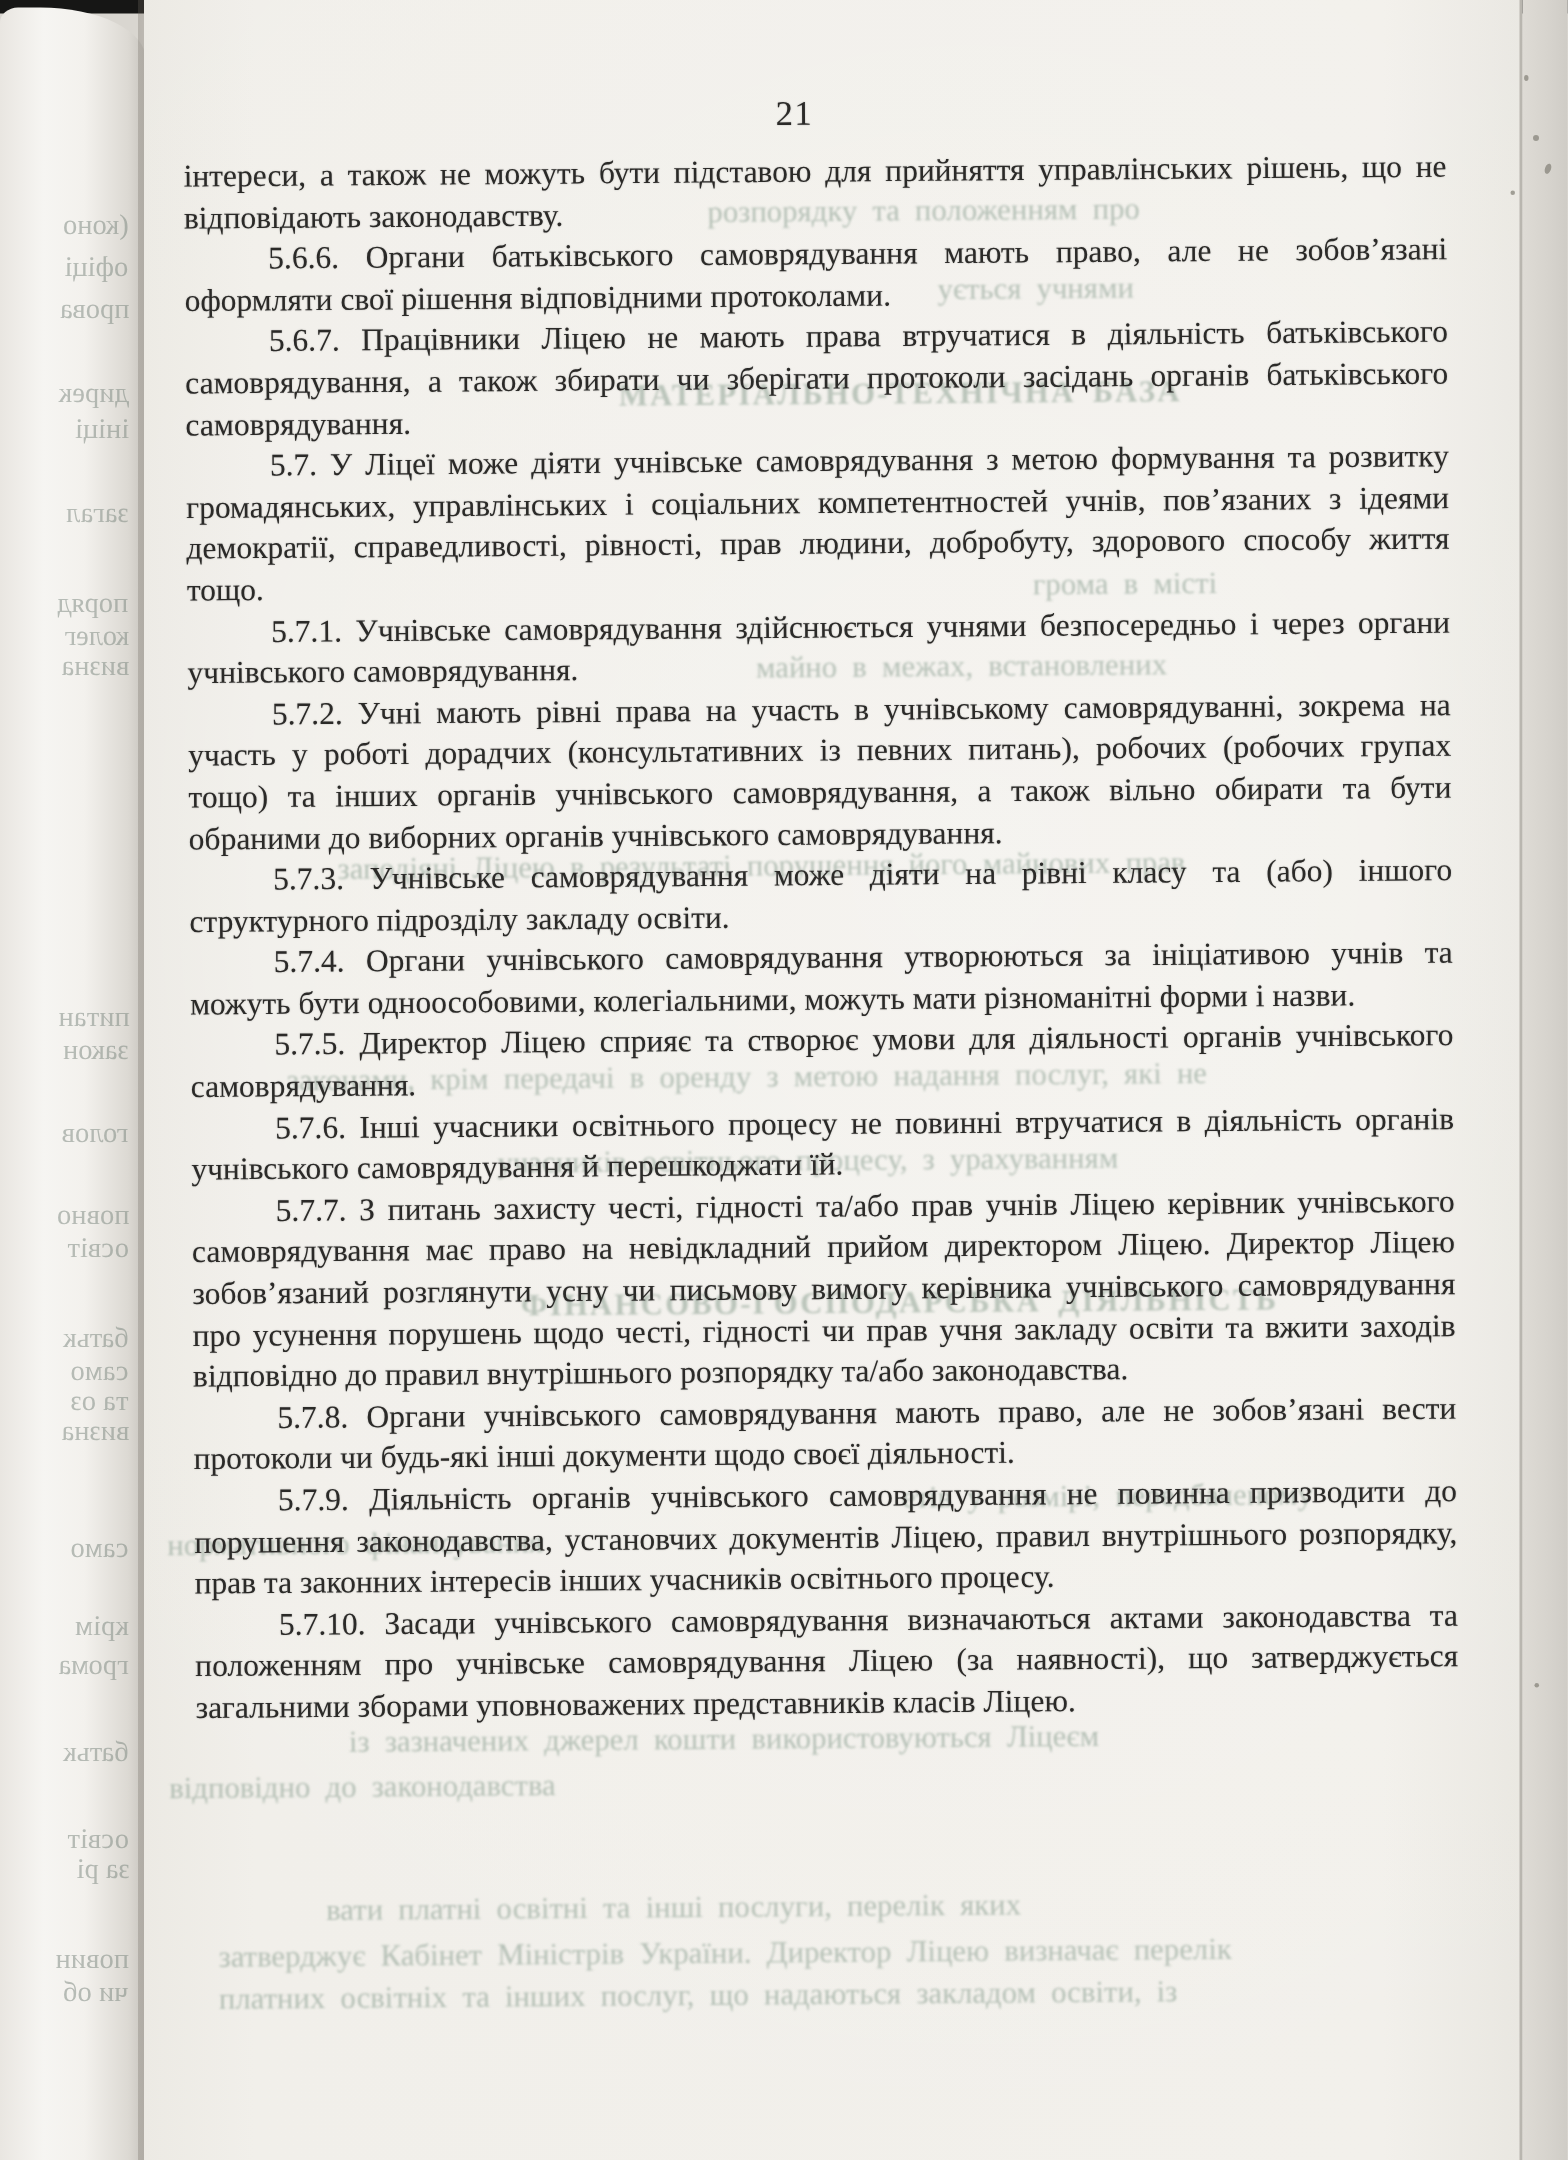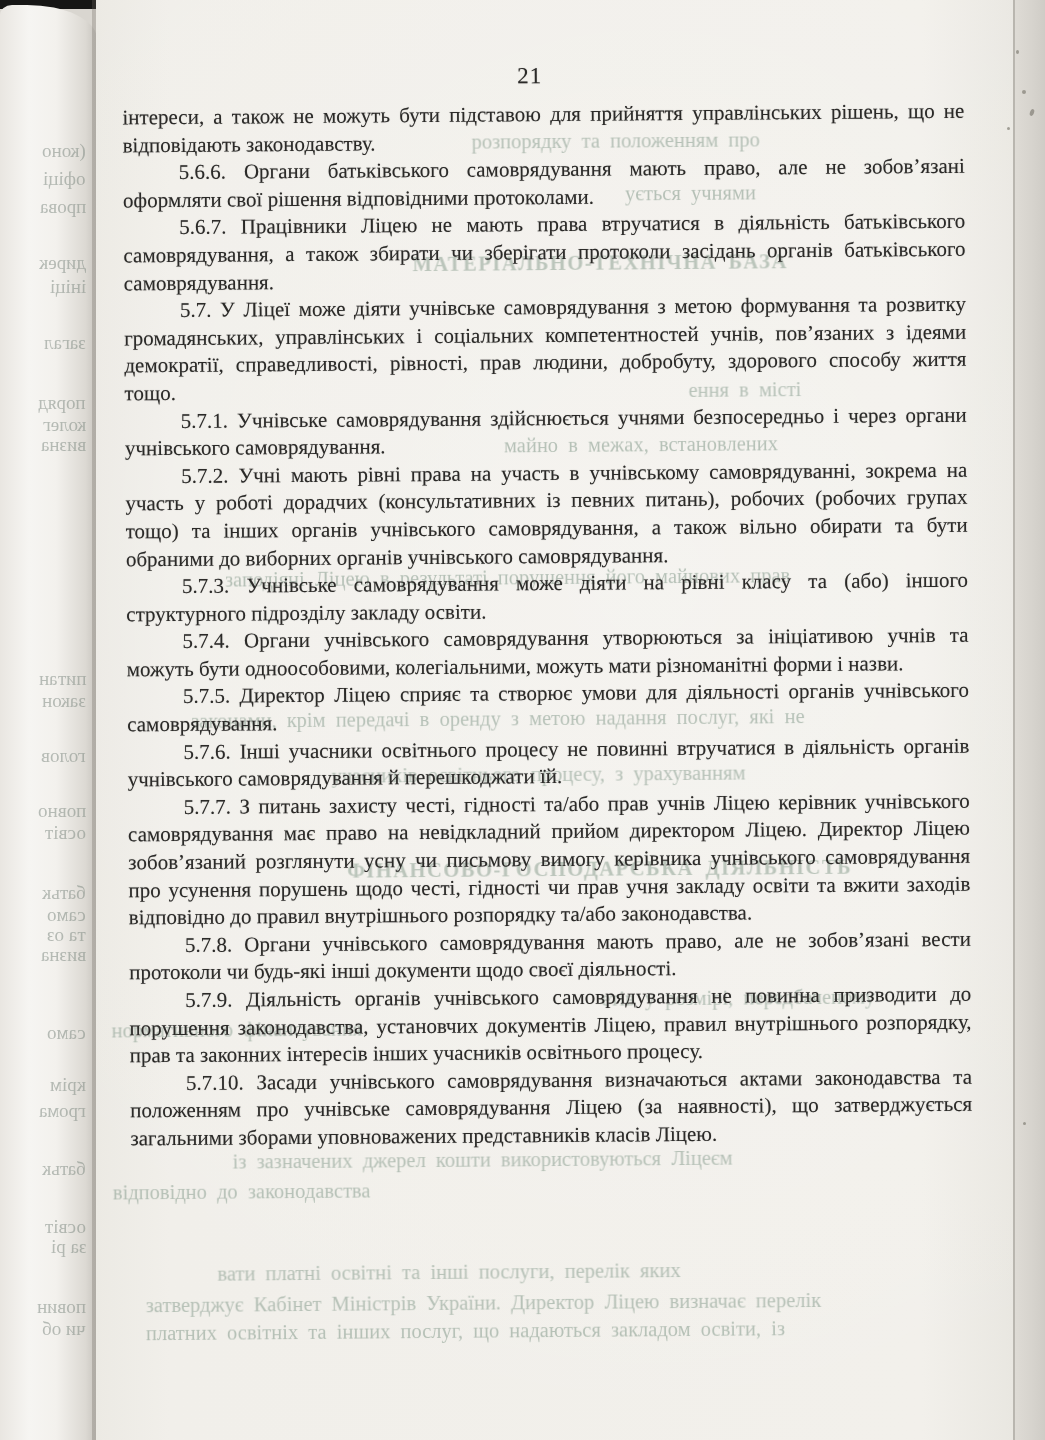--- a/index.html
+++ b/index.html
@@ -106,21 +106,21 @@
     </div>
 
   <div class="gutter-shadow"></div>
 
   <div class="page">
     <div class="tilt">
       <div class="ghost-layer" id="ghosts">
           <span class="ghost" style="top: 130px; left: 379px;">розпорядку та положенням про</span>
           <span class="ghost" style="top: 183px; left: 532px;">ується учнями</span>
           <span class="ghost gh" style="top: 252px; left: 319px;">МАТЕРІАЛЬНО-ТЕХНІЧНА БАЗА</span>
-          <span class="ghost" style="top: 380px; left: 594px;">ення в місті</span>
+          <span class="ghost" style="top: 380px; left: 594px;">грома в місті</span>
           <span class="ghost" style="top: 434px; left: 409px;">майно в межах, встановлених</span>
           <span class="ghost" style="top: 566px; left: 129px;">заподіяні Ліцею в результаті порушення його майнових прав</span>
           <span class="ghost" style="top: 707px; left: 94px;">законами, крім передачі в оренду з метою надання послуг, які не</span>
           <span class="ghost" style="top: 763px; left: 234px;">учасників освітнього процесу, з урахуванням</span>
           <span class="ghost gh" style="top: 858px; left: 249px;">ФІНАНСОВО-ГОСПОДАРСЬКА ДІЯЛЬНІСТЬ</span>
           <span class="ghost" style="top: 988px; left: 502px;">етів у розмірі, передбаченому</span>
           <span class="ghost" style="top: 1016px; left: 12px;">нормативного фінансування</span>
           <span class="ghost" style="top: 1148px; left: 132px;">із зазначених джерел кошти використовуються Ліцеєм</span>
           <span class="ghost" style="top: 1178px; left: 12px;">відповідно до законодавства</span>
           <span class="ghost" style="top: 1260px; left: 116px;">вати платні освітні та інші послуги, перелік яких</span>

